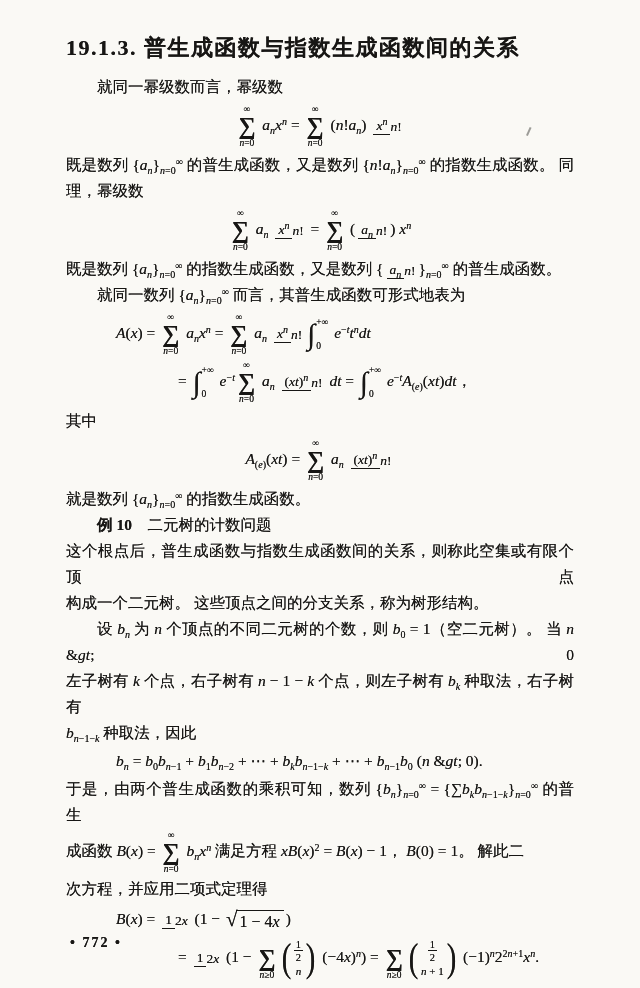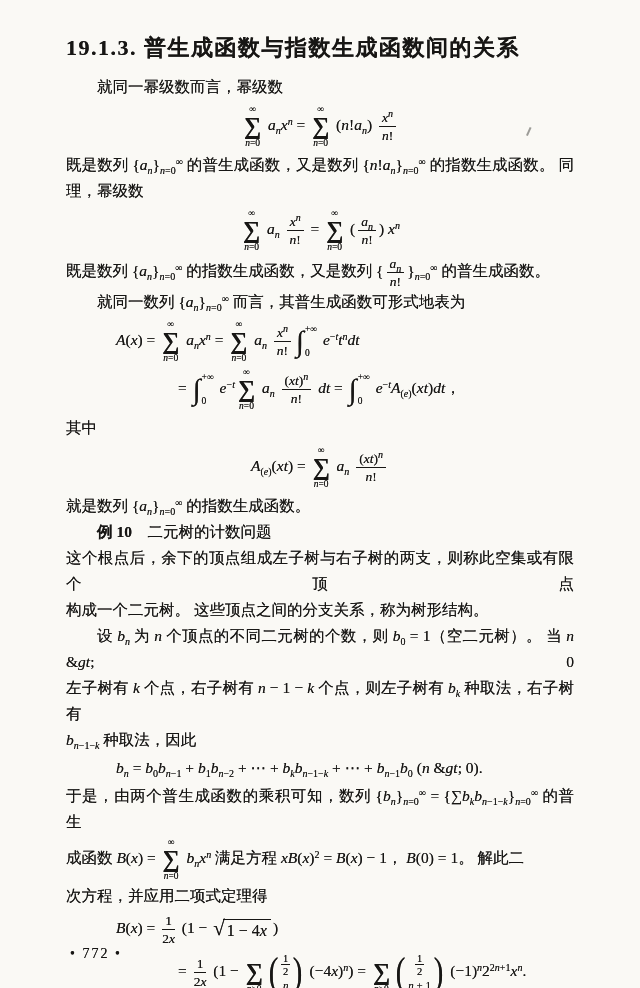--- a/index.html
+++ b/index.html
@@ -23,34 +23,34 @@
   i{font-style:italic;}
   sup{font-size:10px;vertical-align:5px;line-height:0;letter-spacing:0;}
   sub{font-size:10px;vertical-align:-4px;line-height:0;letter-spacing:0;}
   sup i,sub i{letter-spacing:0;}
   .bigop{display:inline-flex;flex-direction:column;align-items:center;vertical-align:middle;margin:0 3px;}
   .bigop .op{font-size:24px;line-height:24px;font-weight:bold;}
   .bigop .lim{font-size:9.5px;line-height:10px;min-height:10px;letter-spacing:0;}
   .intop{display:inline-flex;align-items:center;vertical-align:middle;margin:0 2px;}
   .isym{font-size:29px;line-height:30px;}
   .ilim{display:inline-flex;flex-direction:column;justify-content:space-between;height:34px;font-size:9.5px;line-height:10px;margin-left:1px;letter-spacing:0;}
-  .frac{display:inline-flex;flex-direction:column;align-items:center;vertical-align:middle;margin:0 3px;font-size:13.5px;line-height:15px;letter-spacing:0;}
+  .frac{display:inline-flex;align-items:center;vertical-align:middle;margin:0 3px;font-size:13.5px;line-height:15px;letter-spacing:0;}
   .frac .fn{border-bottom:1.2px solid currentColor;padding:0 3px 1px 3px;}
   .frac .fd{padding-top:1px;}
   .sqrt{display:inline-flex;align-items:flex-start;vertical-align:middle;margin:0 2px;}
   .rad{font-size:21px;line-height:19px;margin-right:-2px;}
   .vinc{border-top:1.4px solid currentColor;padding:2px 4px 0 4px;font-size:16px;line-height:18px;}
   .choose{display:inline-flex;align-items:center;vertical-align:middle;margin:0 1px;}
   .cp{font-size:40px;line-height:36px;font-weight:400;transform:scaleX(.72);}
   .cs{display:inline-flex;flex-direction:column;align-items:center;margin:0 1px;}
   .cf{display:inline-flex;flex-direction:column;align-items:center;font-size:10.5px;line-height:11px;letter-spacing:0;}
   .cfn{border-bottom:1px solid currentColor;padding:0 2px;}
   .cfd{padding-top:1px;}
   .cb{font-size:11px;line-height:12px;margin-top:2px;letter-spacing:0;}
-  .footer{position:absolute;left:44px;bottom:26px;font-size:14px;font-weight:normal;letter-spacing:2px;}
+  .footer{position:absolute;left:44px;bottom:37px;font-size:14px;font-weight:bold;letter-spacing:2px;}
   .tick{position:absolute;right:84px;top:126px;width:5px;height:9px;border-right:2px solid #6a6a66;transform:rotate(24deg);opacity:.65;}
 </style>
 </head>
 <body style="background: rgb(250, 249, 245);">
 
 <div class="page" style="background: rgb(250, 249, 245); color: rgb(23, 22, 20);">
   <h1><span>19.1.3.</span> <span>普生成函数与指数生成函数间的关系</span></h1>
   <div id="content">
       <div class="ln indent"><span class="run">就同一幂级数而言，幂级数</span></div>
       <div class="fm center"><span class="bigop">
@@ -129,21 +129,21 @@
       <div class="fm center"><span class="run"><i>A</i><sub>(<i>e</i>)</sub>(<i>xt</i>) = </span><span class="bigop">
           <span class="lim">∞</span>
           <span class="op">∑</span>
           <span class="lim"><i>n</i>=0</span>
         </span><span class="run"> <i>a</i><sub><i>n</i></sub> </span><span class="frac">
           <span class="fn">(<i>xt</i>)<sup><i>n</i></sup></span>
           <span class="fd"><i>n</i>!</span>
         </span></div>
       <div class="ln "><span class="run">就是数列 {<i>a</i><sub><i>n</i></sub>}<sub><i>n</i>=0</sub><sup>∞</sup> 的指数生成函数。</span></div>
       <div class="ln indent"><span class="run b">例 10</span><span class="run">　二元树的计数问题</span></div>
-      <div class="ln fill"><span class="run">这个根点后，余下的顶点组成左子树与右子树的两支，则称此空集或有限个顶点</span></div>
+      <div class="ln fill"><span class="run">这个根点后，普生成函数与指数生成函数间的关系，则称此空集或有限个顶点</span></div>
       <div class="ln "><span class="run">构成一个二元树。 这些顶点之间的分支关系，称为树形结构。</span></div>
       <div class="ln indent fill"><span class="run">设 <i>b</i><sub><i>n</i></sub> 为 <i>n</i> 个顶点的不同二元树的个数，则 <i>b</i><sub>0</sub> = 1（空二元树）。 当 <i>n</i> &amp;<i>gt</i>; 0</span></div>
       <div class="ln fill"><span class="run">左子树有 <i>k</i> 个点，右子树有 <i>n</i> − 1 − <i>k</i> 个点，则左子树有 <i>b</i><sub><i>k</i></sub> 种取法，右子树有</span></div>
       <div class="ln "><span class="run"><i>b</i><sub><i>n</i>−1−<i>k</i></sub> 种取法，因此</span></div>
       <div class="fm ind1 flow"><span class="run"><i>b</i><sub><i>n</i></sub> = <i>b</i><sub>0</sub><i>b</i><sub><i>n</i>−1</sub> + <i>b</i><sub>1</sub><i>b</i><sub><i>n</i>−2</sub> + ⋯ + <i>b</i><sub><i>k</i></sub><i>b</i><sub><i>n</i>−1−<i>k</i></sub> + ⋯ + <i>b</i><sub><i>n</i>−1</sub><i>b</i><sub>0</sub> (<i>n</i> &amp;<i>gt</i>; 0).</span></div>
       <div class="ln fill"><span class="run">于是，由两个普生成函数的乘积可知，数列 {<i>b</i><sub><i>n</i></sub>}<sub><i>n</i>=0</sub><sup>∞</sup> = {∑<i>b</i><sub><i>k</i></sub><i>b</i><sub><i>n</i>−1−<i>k</i></sub>}<sub><i>n</i>=0</sub><sup>∞</sup> 的普生</span></div>
       <div class="fm flow"><span class="run">成函数 <i>B</i>(<i>x</i>) = </span><span class="bigop">
           <span class="lim">∞</span>
           <span class="op">∑</span>
           <span class="lim"><i>n</i>=0</span>

